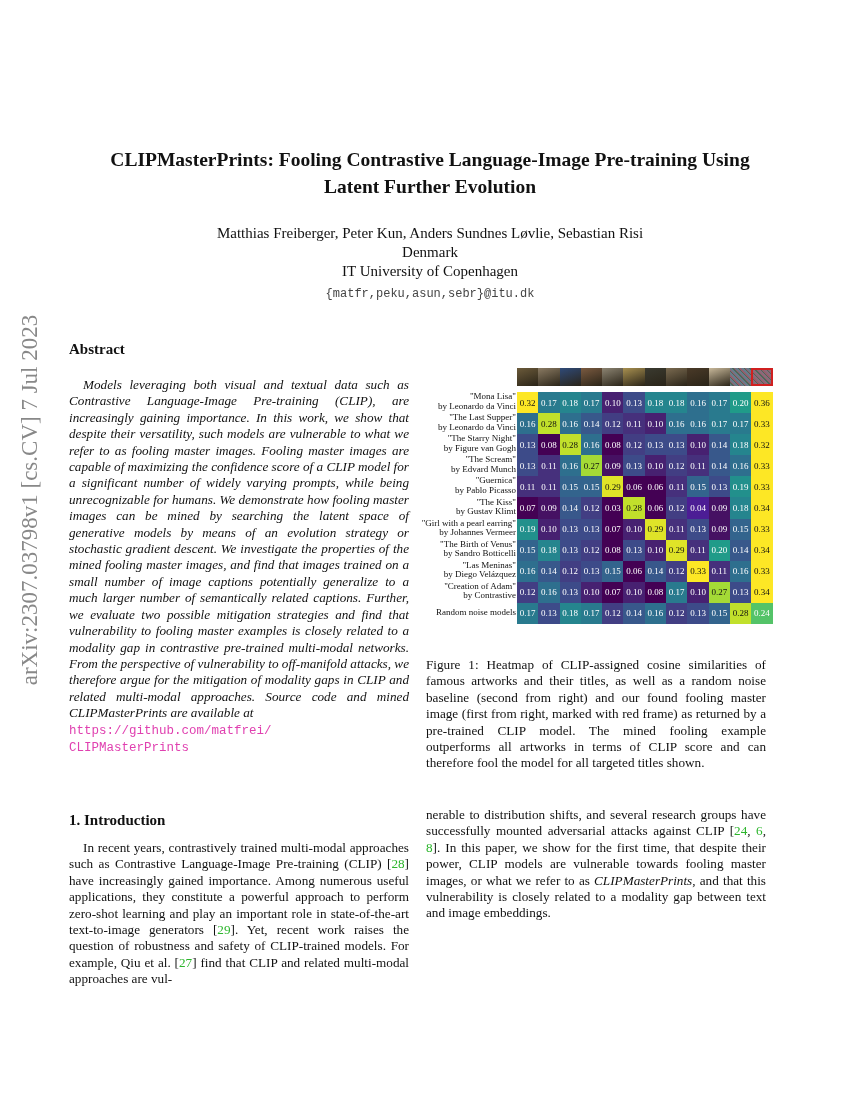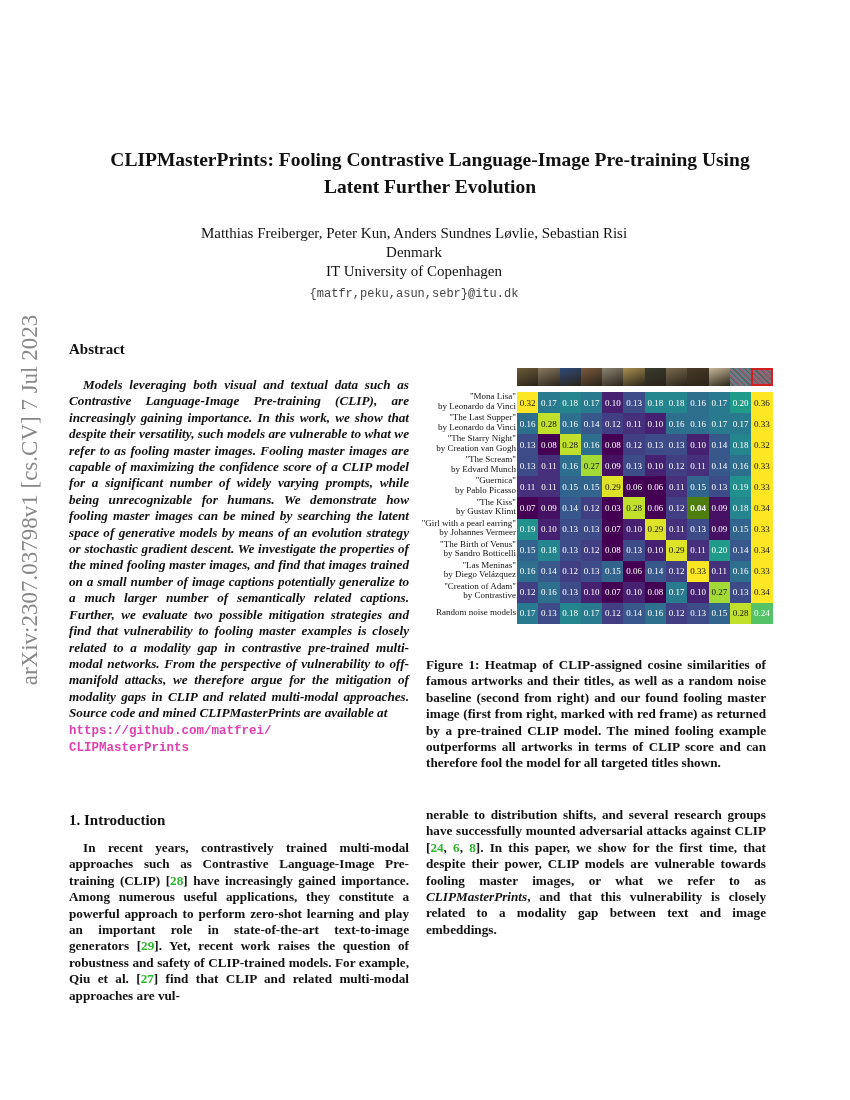--- a/index.html
+++ b/index.html
@@ -1,22 +1,22 @@
 <!DOCTYPE html>
 <html><head>
 <meta charset="utf-8">
 <style>
   html, body { margin:0; padding:0; background:#fff; }
   body { width:850px; height:1100px; position:relative; overflow:hidden; font-family:"Liberation Serif", serif; color:#111; }
   .title { position:absolute; left:60px; width:740px; top:146px; text-align:center; font-weight:bold; font-size:19.5px; line-height:27px; }
-  .authors { position:absolute; left:44px; width:740px; top:224px; text-align:center; font-size:15px; line-height:19px; }
+  .authors { position:absolute; left:60px; width:740px; top:224px; text-align:center; font-size:15px; line-height:19px; }
   .email { font-family:"Liberation Mono", monospace; font-size:12px; color:#444; margin-top:4px; }
   .arxiv { position:absolute; left:8px; top:300px; width:44px; height:400px; }
   .arxiv span { position:absolute; left:50%; top:50%; transform:translate(-50%,-50%) rotate(-90deg); white-space:nowrap; font-size:23px; color:#888; }
-  .col { position:absolute; width:340px; font-size:13.2px; line-height:16.4px; text-align:justify;font-weight:bold; }
+  .col { position:absolute; width:340px; font-size:13.2px; line-height:16.4px; text-align:justify; }
   .colL { left:69px; }
   .colR { left:426px; }
   .abs-h { position:absolute; left:69px; width:340px; top:341px; font-weight:bold; font-size:15px; }
   .abstract { top:377px; font-style:italic; }
   .abstract p { margin:0; text-indent:14px; }
   .link { font-family:"Liberation Mono", monospace; color:#e040b0; font-style:normal; font-size:12.5px; }
   .intro-h { position:absolute; left:69px; top:812px; font-weight:bold; font-size:15px; }
   .intro { top:840px; }
   .intro p, .introR p { margin:0; text-indent:14px; }
   .introR { top:807px; }
@@ -76,21 +76,21 @@
       <div class="rl">
         <span>"Mona Lisa"</span>
         <span>by Leonardo da Vinci</span>
       </div>
       <div class="rl">
         <span>"The Last Supper"</span>
         <span>by Leonardo da Vinci</span>
       </div>
       <div class="rl">
         <span>"The Starry Night"</span>
-        <span>by Creation van Gogh</span>
+        <span>by Figure van Gogh</span>
       </div>
       <div class="rl">
         <span>"The Scream"</span>
         <span>by Edvard Munch</span>
       </div>
       <div class="rl">
         <span>"Guernica"</span>
         <span>by Pablo Picasso</span>
       </div>
       <div class="rl">
@@ -179,21 +179,21 @@
       <div class="cell" style="background: rgb(34, 144, 140);">0.19</div>
       <div class="cell dark" style="background: rgb(253, 231, 37);">0.33</div>
       <div class="cell" style="background: rgb(68, 1, 84);">0.07</div>
       <div class="cell" style="background: rgb(70, 17, 99);">0.09</div>
       <div class="cell" style="background: rgb(56, 88, 139);">0.14</div>
       <div class="cell" style="background: rgb(66, 62, 131);">0.12</div>
       <div class="cell" style="background: rgb(68, 1, 84);">0.03</div>
       <div class="cell dark" style="background: rgb(193, 224, 43);">0.28</div>
       <div class="cell" style="background: rgb(68, 1, 84);">0.06</div>
       <div class="cell" style="background: rgb(66, 62, 131);">0.12</div>
-      <div class="cell" style="background: #4d7c0f; font-weight: bold;">0.04</div>
+      <div class="cell" style="background: #4c1d95;">0.04</div>
       <div class="cell" style="background: rgb(70, 17, 99);">0.09</div>
       <div class="cell" style="background: rgb(37, 133, 142);">0.18</div>
       <div class="cell dark" style="background: rgb(253, 231, 37);">0.34</div>
       <div class="cell" style="background: rgb(34, 144, 140);">0.19</div>
       <div class="cell" style="background: rgb(71, 33, 113);">0.10</div>
       <div class="cell" style="background: rgb(61, 75, 137);">0.13</div>
       <div class="cell" style="background: rgb(61, 75, 137);">0.13</div>
       <div class="cell" style="background: rgb(68, 1, 84);">0.07</div>
       <div class="cell" style="background: rgb(71, 33, 113);">0.10</div>
       <div class="cell dark" style="background: rgb(223, 227, 40);">0.29</div>

